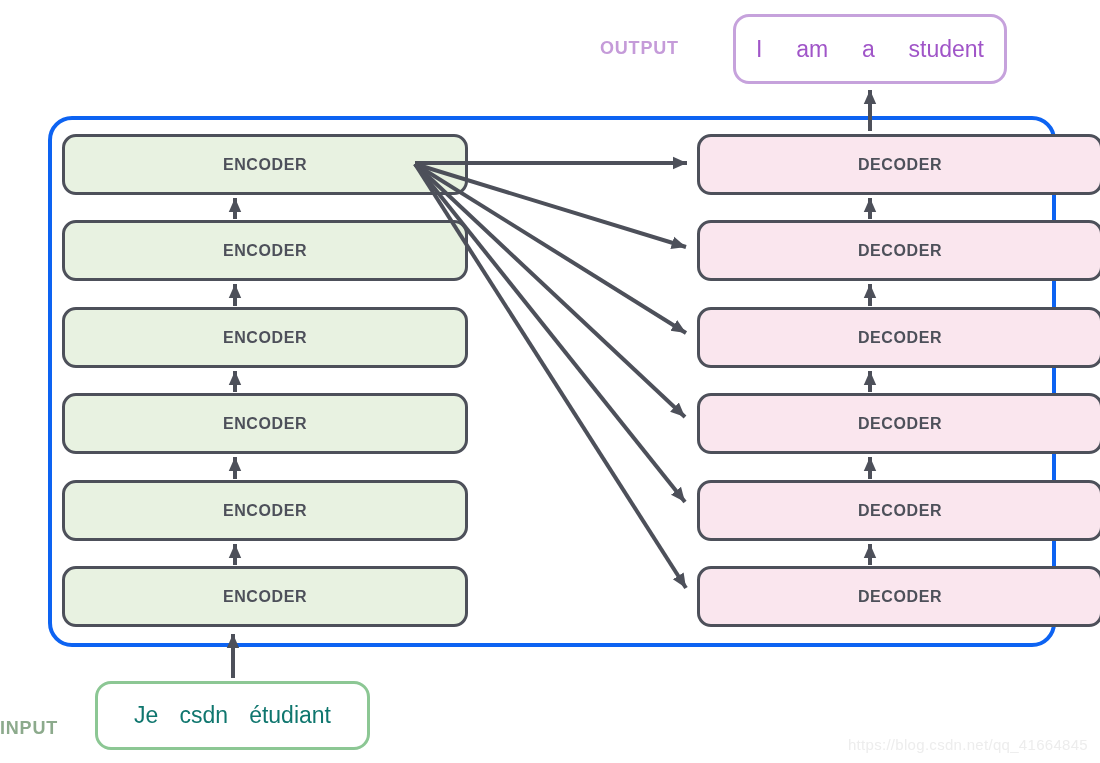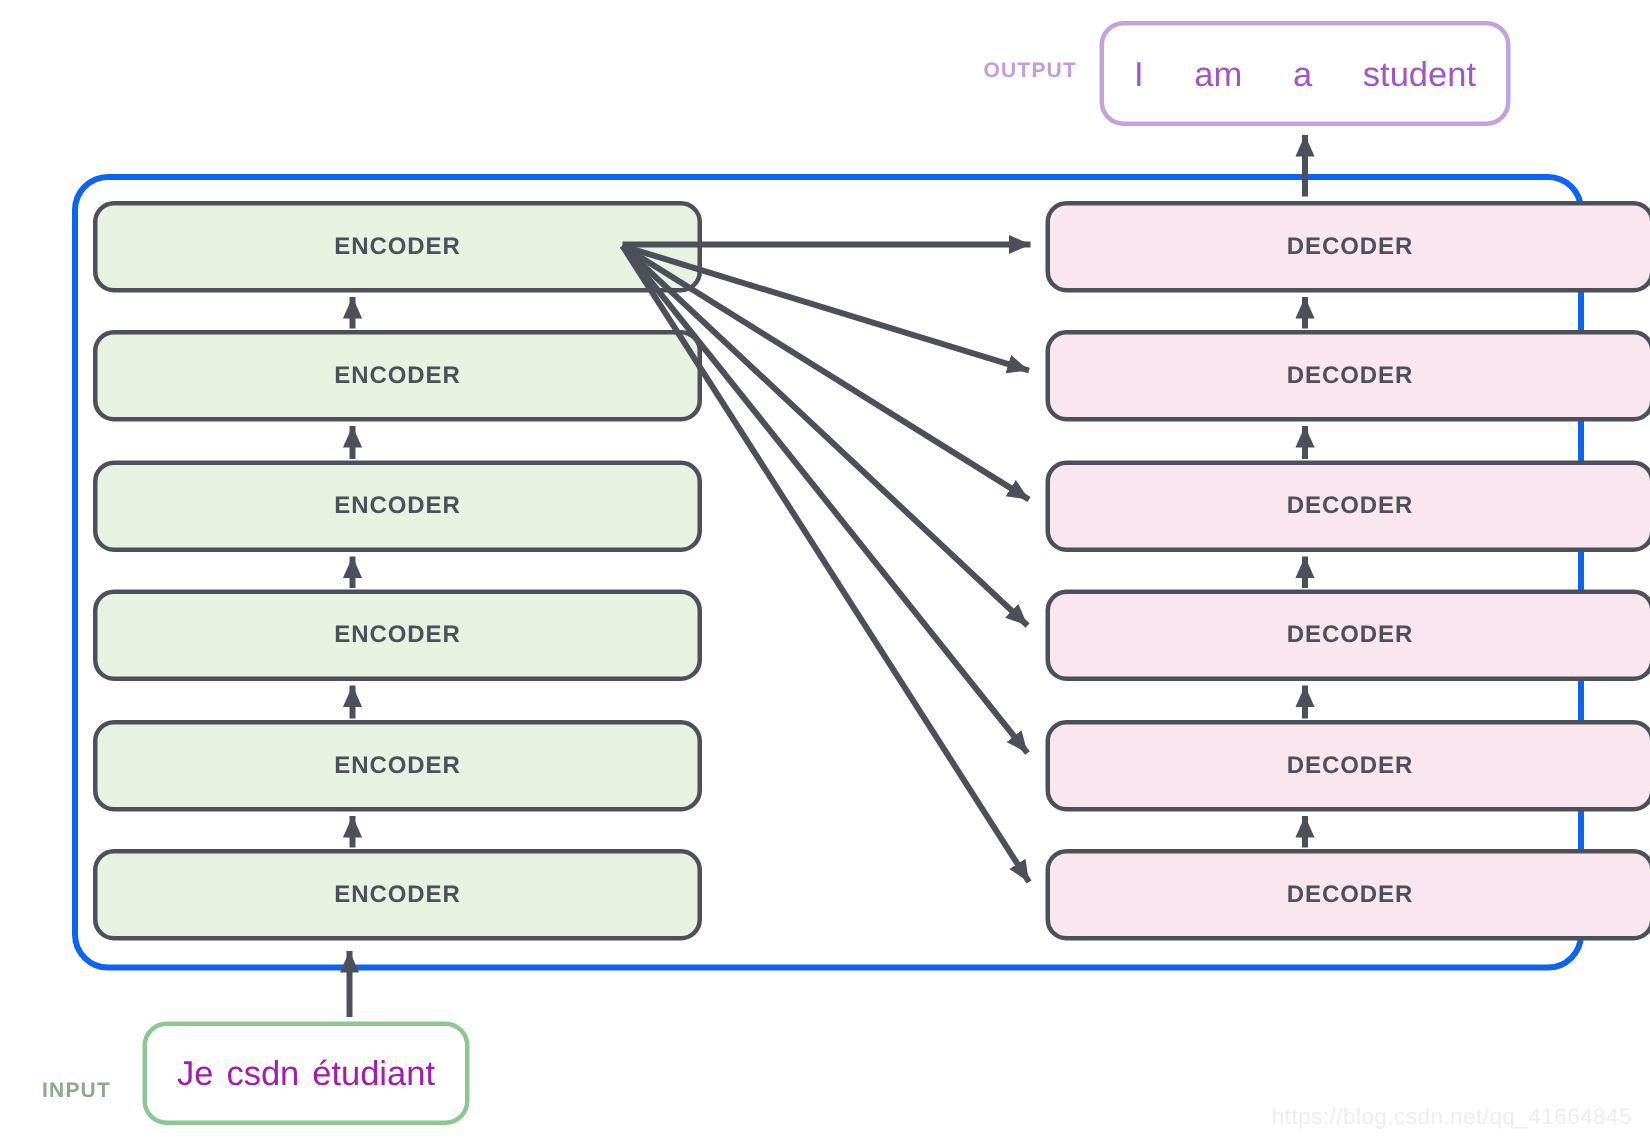--- a/index.html
+++ b/index.html
@@ -55,31 +55,31 @@
     border-radius: 16px;
     font-size: 23px;
   }
   .output-box {
     left: 733px; top: 14px; width: 274px; height: 70px;
     border: 3px solid #c6a2dc;
     color: #a055c8;
     padding: 0 20px;
   }
   .input-box {
-    left: 95px; top: 681px; width: 218px; height: 69px;
+    left: 95px; top: 681px; width: 275px; height: 69px;
     border: 3px solid #8cc794;
-    color: #a21caf;
-    padding: 0 20px;
+    color: #0f766e;
+    padding: 0 36px;
   }
   .side-label {
     position: absolute;
-    font-size: 14px;
+    font-size: 18px;
     font-weight: 700;
     letter-spacing: 0.8px;
-    text-align: right;
+    text-align: left;
   }
   .output-label {
     left: 600px; top: 38px; width: 118px;
     color: #c59bd9;
   }
   .input-label {
     left: 0px; top: 718px; width: 74px;
     color: #8caa8c;
   }
   .watermark {

